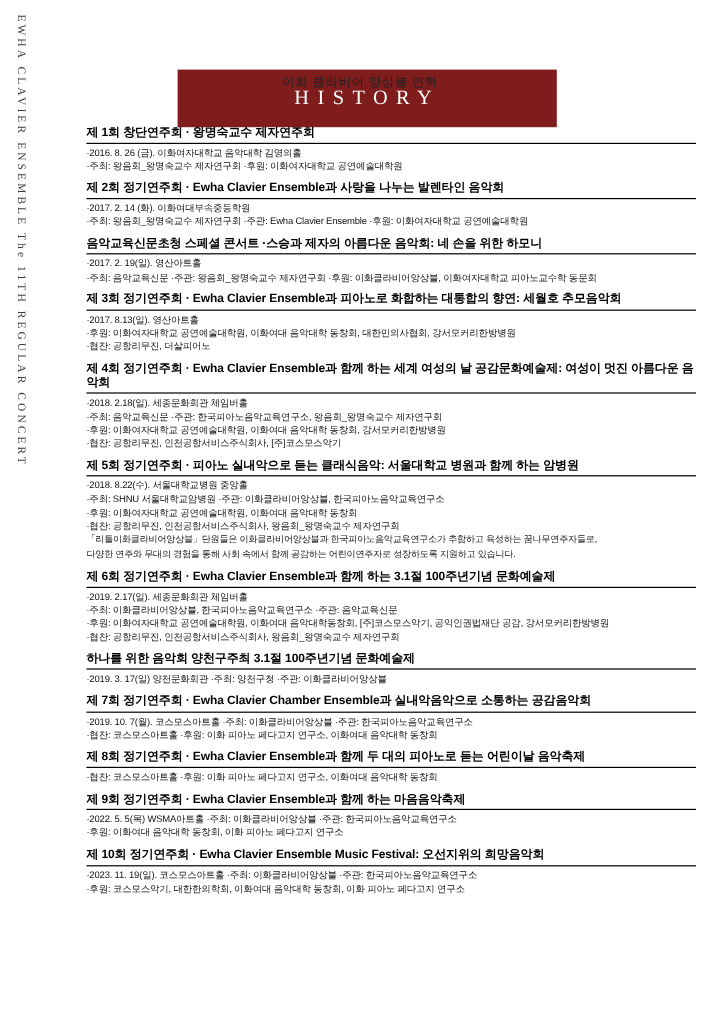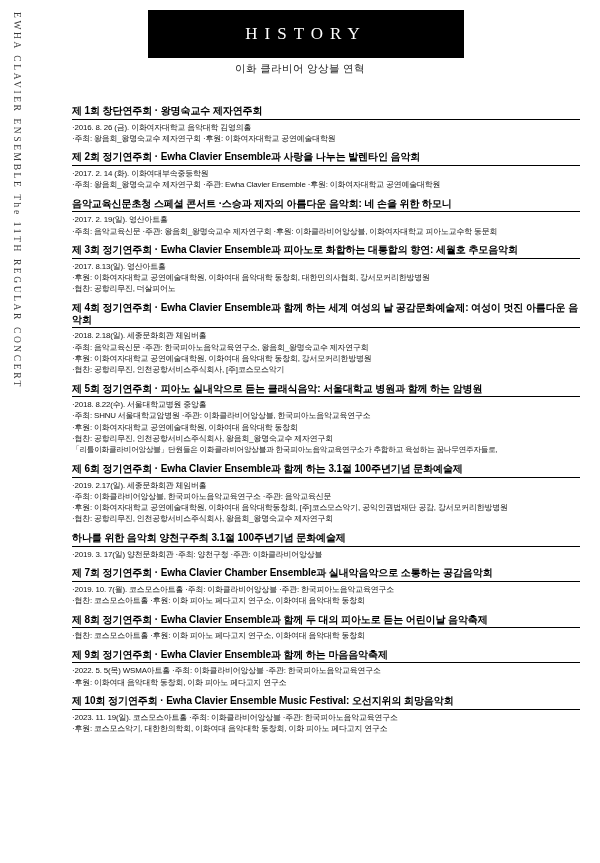--- a/index.html
+++ b/index.html
@@ -108,21 +108,21 @@
     margin-top: 1px;
   }
 </style>
 </head>
 <body>
 
 <div class="side-strip">
   <div class="side-text">EWHA CLAVIER ENSEMBLE  The 11TH REGULAR CONCERT</div>
 </div>
 
-<div class="header-band" style="background: #000000;">
+<div class="header-band" style="background: #7f1d1d; margin-top: 48px;">
   <div class="header-title">HISTORY</div>
 </div>
 <div class="header-sub">이화 클라비어 앙상블 연혁</div>
 
 <div class="content" id="entries">
     <div class="entry">
       <div class="entry-title">제 1회 창단연주회 · 왕명숙교수 제자연주회</div>
       <div class="entry-line">·2016. 8. 26 (금). 이화여자대학교 음악대학 김영의홀</div>
       <div class="entry-line">·주최: 왕음회_왕명숙교수 제자연구회   ·후원: 이화여자대학교 공연예술대학원</div>
     </div>
@@ -149,20 +149,21 @@
       <div class="entry-line">·후원: 이화여자대학교 공연예술대학원, 이화여대 음악대학 동창회, 강서모커리한방병원</div>
       <div class="entry-line">·협찬: 공항리무진, 인천공항서비스주식회사, [주]코스모스악기</div>
     </div>
     <div class="entry">
       <div class="entry-title">제 5회 정기연주회 · 피아노 실내악으로 듣는 클래식음악: 서울대학교 병원과 함께 하는 암병원</div>
       <div class="entry-line">·2018. 8.22(수). 서울대학교병원 중앙홀</div>
       <div class="entry-line">·주최: SHNU 서울대학교암병원   ·주관: 이화클라비어앙상블, 한국피아노음악교육연구소</div>
       <div class="entry-line">·후원: 이화여자대학교 공연예술대학원, 이화여대 음악대학 동창회</div>
       <div class="entry-line">·협찬: 공항리무진, 인천공항서비스주식회사, 왕음회_왕명숙교수 제자연구회</div>
       <div class="entry-note">「리틀이화클라비어앙상블」단원들은 이화클라비어앙상블과 한국피아노음악교육연구소가 추함하고 육성하는 꿈나무연주자들로,</div>
+      <div class="entry-note">다양한 연주와 무대의 경험을 통해 사회 속에서 함께 공감하는 어린이연주자로 성장하도록 지원하고 있습니다.</div>
     </div>
     <div class="entry">
       <div class="entry-title">제 6회 정기연주회 · Ewha Clavier Ensemble과 함께 하는 3.1절 100주년기념 문화예술제</div>
       <div class="entry-line">·2019. 2.17(일). 세종문화회관 체임버홀</div>
       <div class="entry-line">·주최: 이화클라비어앙상블, 한국피아노음악교육연구소   ·주관: 음악교육신문</div>
       <div class="entry-line">·후원: 이화여자대학교 공연예술대학원, 이화여대 음악대학동창회, [주]코스모스악기, 공익인권법재단 공감, 강서모커리한방병원</div>
       <div class="entry-line">·협찬: 공항리무진, 인천공항서비스주식회사, 왕음회_왕명숙교수 제자연구회</div>
     </div>
     <div class="entry">
       <div class="entry-title">하나를 위한 음악회 양천구주최 3.1절 100주년기념 문화예술제</div>

